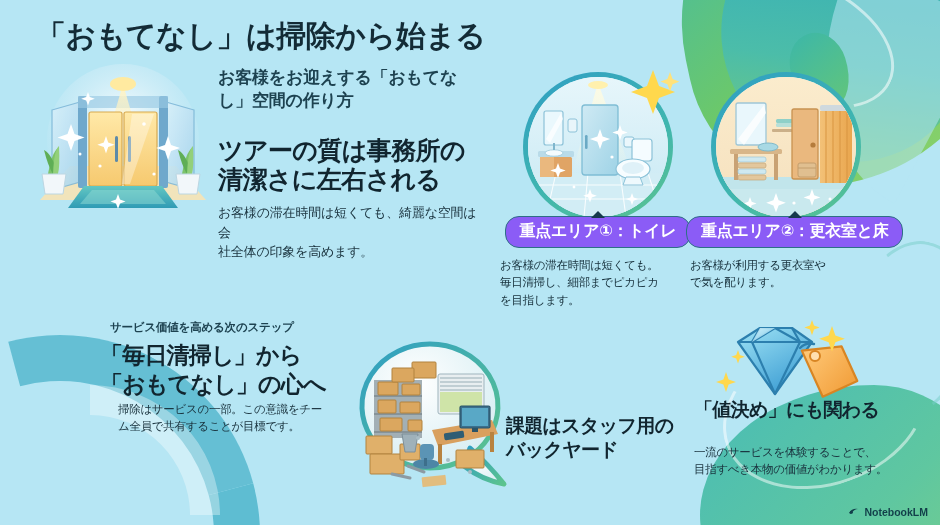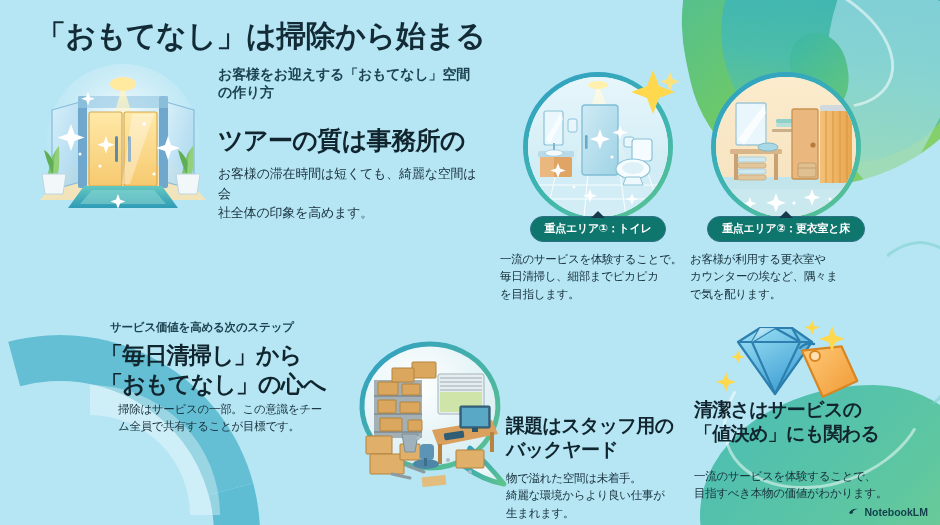--- a/index.html
+++ b/index.html
@@ -99,41 +99,41 @@
 
   .title {
     position:absolute; left:36px; top:16px;
     font-size:30px; font-weight:bold; letter-spacing:-0.5px;
     color:#132b36;
   }
 
   
   .hero-art { position:absolute; left:22px; top:62px; width:202px; height:165px; }
   .hero-text { position:absolute; left:218px; top:66px; width:262px; }
-  .eyebrow { font-size:14px; font-weight:bold; color:#1d4250; letter-spacing:-0.2px; }
+  .eyebrow { font-size:17px; font-weight:bold; color:#1d4250; letter-spacing:-0.2px; }
   .hero-h { font-size:25px; font-weight:bold; line-height:1.16; color:#11252f; margin-top:24px; letter-spacing:-0.6px; }
   .hero-p { font-size:13px; line-height:1.5; margin-top:9px; color:#19323d; letter-spacing:-0.2px; }
 
   
   .circ-card { position:absolute; width:200px; }
   .circ-card.c1 { left:498px; top:72px; }
   .circ-card.c2 { left:686px; top:72px; }
   .circle-wrap { position:relative; width:150px; height:150px; margin:0 auto; }
   .circle-ring {
     position:absolute; inset:0; border-radius:50%;
     background:linear-gradient(150deg,#2f9ec4 0%,#3fb5b0 55%,#5cc48d 100%);
     padding:5px;
   }
   .circle-inner { width:100%; height:100%; border-radius:50%; overflow:hidden; background:#dff2f8; position:relative; }
 
   .badge-row { text-align:center; margin-top:-6px; position:relative; }
   .badge {
     display:inline-block; position:relative;
-    background:#0f766e; color:#ffffff;
-    font-size:11px; font-weight:bold;
+    background:#8b5cf6; color:#ffffff;
+    font-size:16px; font-weight:bold;
     padding:4px 14px 5px; border-radius:14px;
     letter-spacing:-0.3px; white-space:nowrap;
     border:1.5px solid #2e6f86;
   }
   .badge:before {
     content:""; position:absolute; left:50%; top:-6px; transform:translateX(-50%);
     border-left:7px solid transparent; border-right:7px solid transparent;
     border-bottom:7px solid #16394c;
   }
   .circ-desc { font-size:11.5px; line-height:1.5; margin-top:9px; color:#16303b; letter-spacing:-0.3px; }
@@ -259,20 +259,21 @@
         <circle cx="132" cy="112" r="1.6"></circle>
           <circle cx="58" cy="92" r="1.5"></circle>
       </g>
     </svg>
   </div>
 
   <div class="hero-text">
     <div class="eyebrow">お客様をお迎えする「おもてなし」空間の作り方</div>
     <div class="hero-h">
       <div>ツアーの質は事務所の</div>
+      <div>清潔さに左右される</div>
     </div>
     <div class="hero-p">
       <div>お客様の滞在時間は短くても、綺麗な空間は会</div>
       <div>社全体の印象を高めます。</div>
     </div>
   </div>
 
   <div class="circ-card c1">
     <div class="circle-wrap">
       <div class="circle-ring">
@@ -344,21 +345,21 @@
 
       <svg width="52" height="52" viewBox="0 0 52 52" style="position:absolute;right:-6px;top:-4px;">
         <path d="M26 2 l6 16 l16 6 l-16 6 l-6 16 l-6-16 l-16-6 l16-6 Z" fill="#ffd84d"></path>
         <path d="M43 4 l2.6 7 l7 2.6 l-7 2.6 l-2.6 7 l-2.6-7 l-7-2.6 l7-2.6 Z" fill="#ffe27a"></path>
       </svg>
     </div>
     <div class="badge-row">
       <span class="badge">重点エリア①：トイレ</span>
     </div>
     <div class="circ-desc">
-      <div>一流のサービスを体験することで。</div>
+      <div>お客様の滞在時間は短くても。</div>
       <div>毎日清掃し、細部までピカピカ</div>
       <div>を目指します。</div>
     </div>
   </div>
 
   <div class="circ-card c2">
     <div class="circle-wrap">
       <div class="circle-ring">
         <div class="circle-inner">
           <svg viewBox="0 0 140 140" width="100%" height="100%">
@@ -420,21 +421,20 @@
             </g>
           </svg>
         </div>
       </div>
     </div>
     <div class="badge-row">
       <span class="badge">重点エリア②：更衣室と床</span>
     </div>
     <div class="circ-desc">
       <div>お客様が利用する更衣室や</div>
-      <div>カウンターの埃など、隅々ま</div>
       <div>で気を配ります。</div>
     </div>
   </div>
 
   <div class="ll-text">
     <div class="ll-eyebrow">サービス価値を高める次のステップ</div>
     <div class="ll-h">
       <div>「毎日清掃し」から</div>
       <div>「おもてなし」の心へ</div>
     </div>
@@ -523,25 +523,20 @@
         </g>
       </g>
     </svg>
   </div>
 
   <div class="mb-text">
     <div class="mb-h">
       <div>課題はスタッフ用の</div>
       <div>バックヤード</div>
     </div>
-    <div class="mb-p">
-      <div>物で溢れた空間は未着手。</div>
-      <div>綺麗な環境からより良い仕事が</div>
-      <div>生まれます。</div>
-    </div>
   </div>
 
   <div class="br-art">
     <svg viewBox="0 0 160 86" width="160" height="86">
       <defs>
         <linearGradient id="dmG" x1="0" y1="0" x2="0.6" y2="1">
           <stop offset="0%" stop-color="#9fe3f5"></stop>
             <stop offset="100%" stop-color="#3f9fd4"></stop>
         </linearGradient>
         <linearGradient id="dmG2" x1="0" y1="0" x2="1" y2="1">
@@ -573,21 +568,20 @@
         <path d="M116 8 l3.4 9.4 l9.4 3.4 l-9.4 3.4 l-3.4 9.4 l-3.4-9.4 l-9.4-3.4 l9.4-3.4 Z"></path>
         <path d="M96 2 l2 5.6 l5.6 2 l-5.6 2 l-2 5.6 l-2-5.6 l-5.6-2 l5.6-2 Z"></path>
         <path d="M10 54 l2.6 7.4 l7.4 2.6 l-7.4 2.6 l-2.6 7.4 l-2.6-7.4 l-7.4-2.6 l7.4-2.6 Z"></path>
         <path d="M22 32 l1.8 5 l5 1.8 l-5 1.8 l-1.8 5 l-1.8-5 l-5-1.8 l5-1.8 Z"></path>
       </g>
     </svg>
   </div>
 
   <div class="br-text">
     <div class="br-h">
-      <div>清潔さはサービスの</div>
       <div>「値決め」にも関わる</div>
     </div>
     <div class="br-p">
       <div>一流のサービスを体験することで、</div>
       <div>目指すべき本物の価値がわかります。</div>
     </div>
   </div>
 
   <div class="watermark">
     <svg width="12" height="12" viewBox="0 0 12 12">

